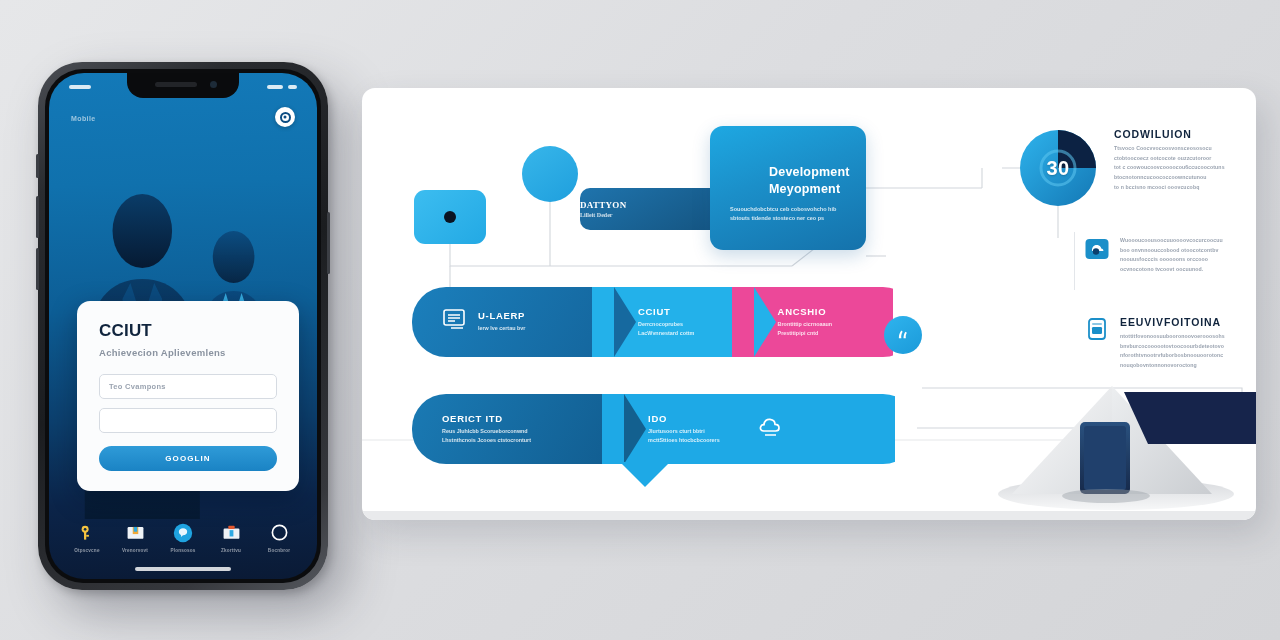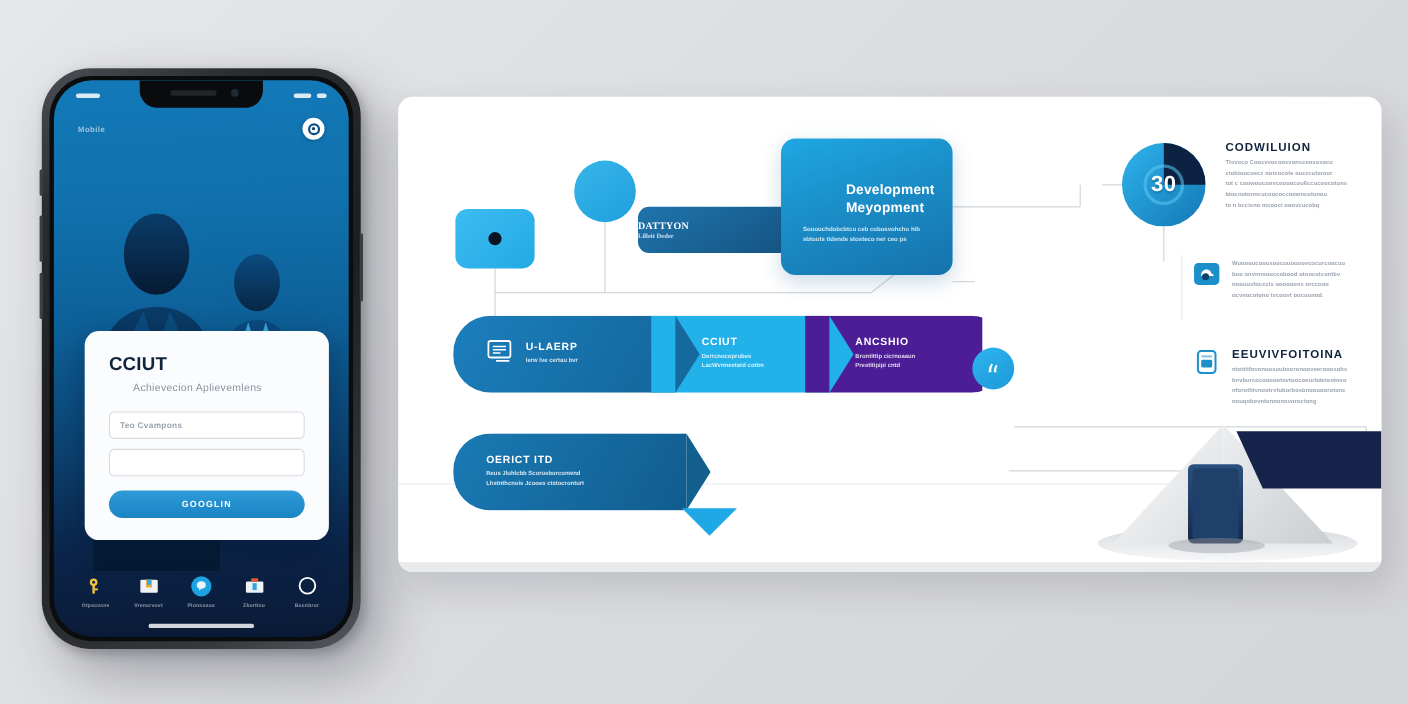--- a/index.html
+++ b/index.html
@@ -109,25 +109,24 @@
     border-radius: 13px;
     padding: 20px 22px 20px;
     box-shadow: 0 8px 26px rgba(3,15,35,.34);
   }
   #login-title {
     font-size: 17px; font-weight: 700; color: #10243d;
     letter-spacing: .2px; margin-bottom: 5px;
     filter: blur(.2px);
   }
   #login-subtitle {
-    font-size: 9.5px; font-weight: 400; color: #8a93a0;
+    font-size: 9.5px; font-weight: 700; color: #8a93a0;
     line-height: 1.5; letter-spacing: .3px;
     margin-bottom: 14px;
     filter: blur(.45px);
-    margin-left: 22px;
   }
   .login-field {
     width: 100%; height: 25px;
     border: 1px solid #d6dbe2; border-radius: 5px;
     background: #fff;
     margin-bottom: 9px;
     display: flex; align-items: center; padding: 0 9px;
     font-size: 7.5px; font-weight: 600; color: #9aa3b0;
     letter-spacing: .3px;
     filter: blur(.4px);
@@ -246,21 +245,21 @@
     left: 50px; top: 306px; width: 505px; height: 70px;
     border-radius: 34px;
   }
   .chev-seg {
     position: relative; height: 100%;
     display: flex; align-items: center;
     padding-left: 24px;
   }
   .chev-seg.s1 { width: 40%; background: linear-gradient(120deg, #1b7fbc 0%, #14659c 100%); padding-left: 30px; }
   .chev-seg.s2 { width: 32%; background: #23b1ea; margin-left: -22px; padding-left: 46px; }
-  .chev-seg.s3 { width: 32%; background: #4c1d95; margin-left: -22px; padding-left: 46px; }
+  .chev-seg.s3 { width: 32%; background: #ec4899; margin-left: -22px; padding-left: 46px; }
   .chev-seg.s1::after, .chev-seg.s2::after {
     content: ""; position: absolute; right: -22px; top: 0;
     width: 0; height: 0;
     border-top: 35px solid transparent;
     border-bottom: 35px solid transparent;
     z-index: 3;
   }
   #bar-process-main .s1::after { border-left: 22px solid #16699f; }
   #bar-process-main .s2::after { border-left: 22px solid #23b1ea; }
   #bar-process-secondary .s1 { width: 42%; background: linear-gradient(120deg, #1a7ab4 0%, #115c8f 100%); }
@@ -548,20 +547,33 @@
   </div>
 
   <div class="chevron-bar" id="bar-process-secondary">
     <div class="chev-seg s1">
       <span class="seg-text">
         <span class="seg-title" style="display:block">OERICT ITD</span>
         <span class="seg-desc" style="display:block; white-space:pre-line">Reus Jluhlcbb Scorueborconwnd
 Lhstnthcnois Jcooes ctstocronturt</span>
       </span>
     </div>
+    <div class="chev-seg s2" style="gap:0">
+      <span class="seg-text" style="width:110px">
+        <span class="seg-title" style="display:block">IDO</span>
+        <span class="seg-desc" style="display:block; white-space:pre-line">Jlurtusoors cturt bbtri
+mcttSttioes htocbcbcoorers</span>
+      </span>
+      <span class="seg-icon">
+        <svg width="26" height="26" viewBox="0 0 26 26">
+          <path d="M6 17 C3 17 2 15 2.6 13 C3.2 11 5 10.6 6 10.8 C6 7 9 5 12 5.4 C15 5.8 17 8 17 10.4 C19.4 10.4 21 12 21 14 C21 16 19.6 17 17.6 17 Z" fill="none" stroke="#fff" stroke-width="1.7" stroke-linejoin="round"></path>
+          <line x1="7" y1="21" x2="18" y2="21" stroke="#fff" stroke-width="1.5"></line>
+        </svg>
+      </span>
+    </div>
   </div>
   <div id="bar-tail"></div>
 
   <div id="col-divider"></div>
 
   <div class="info-block" id="info-conclusion">
     <div class="info-title">CODWILUION</div>
     <div class="info-body" style="white-space:pre-line">Ttsvoco Coocvvocoosvonsceososocu
 ctobtoocoecz ootcocote ouzzcutoroor
 tot c coowoucoovcoooocou6ccucoocotuns

